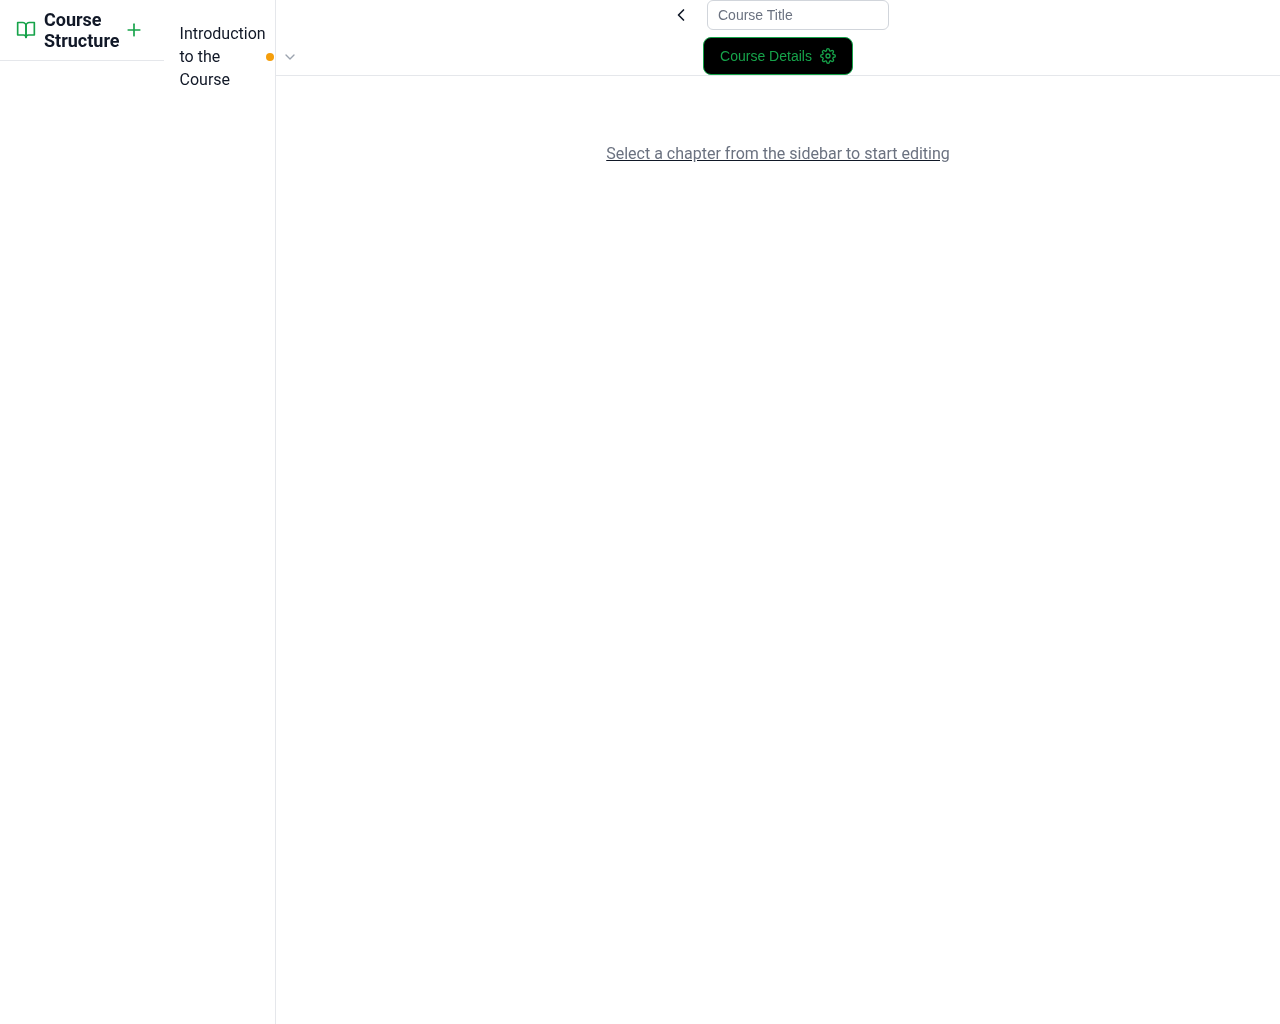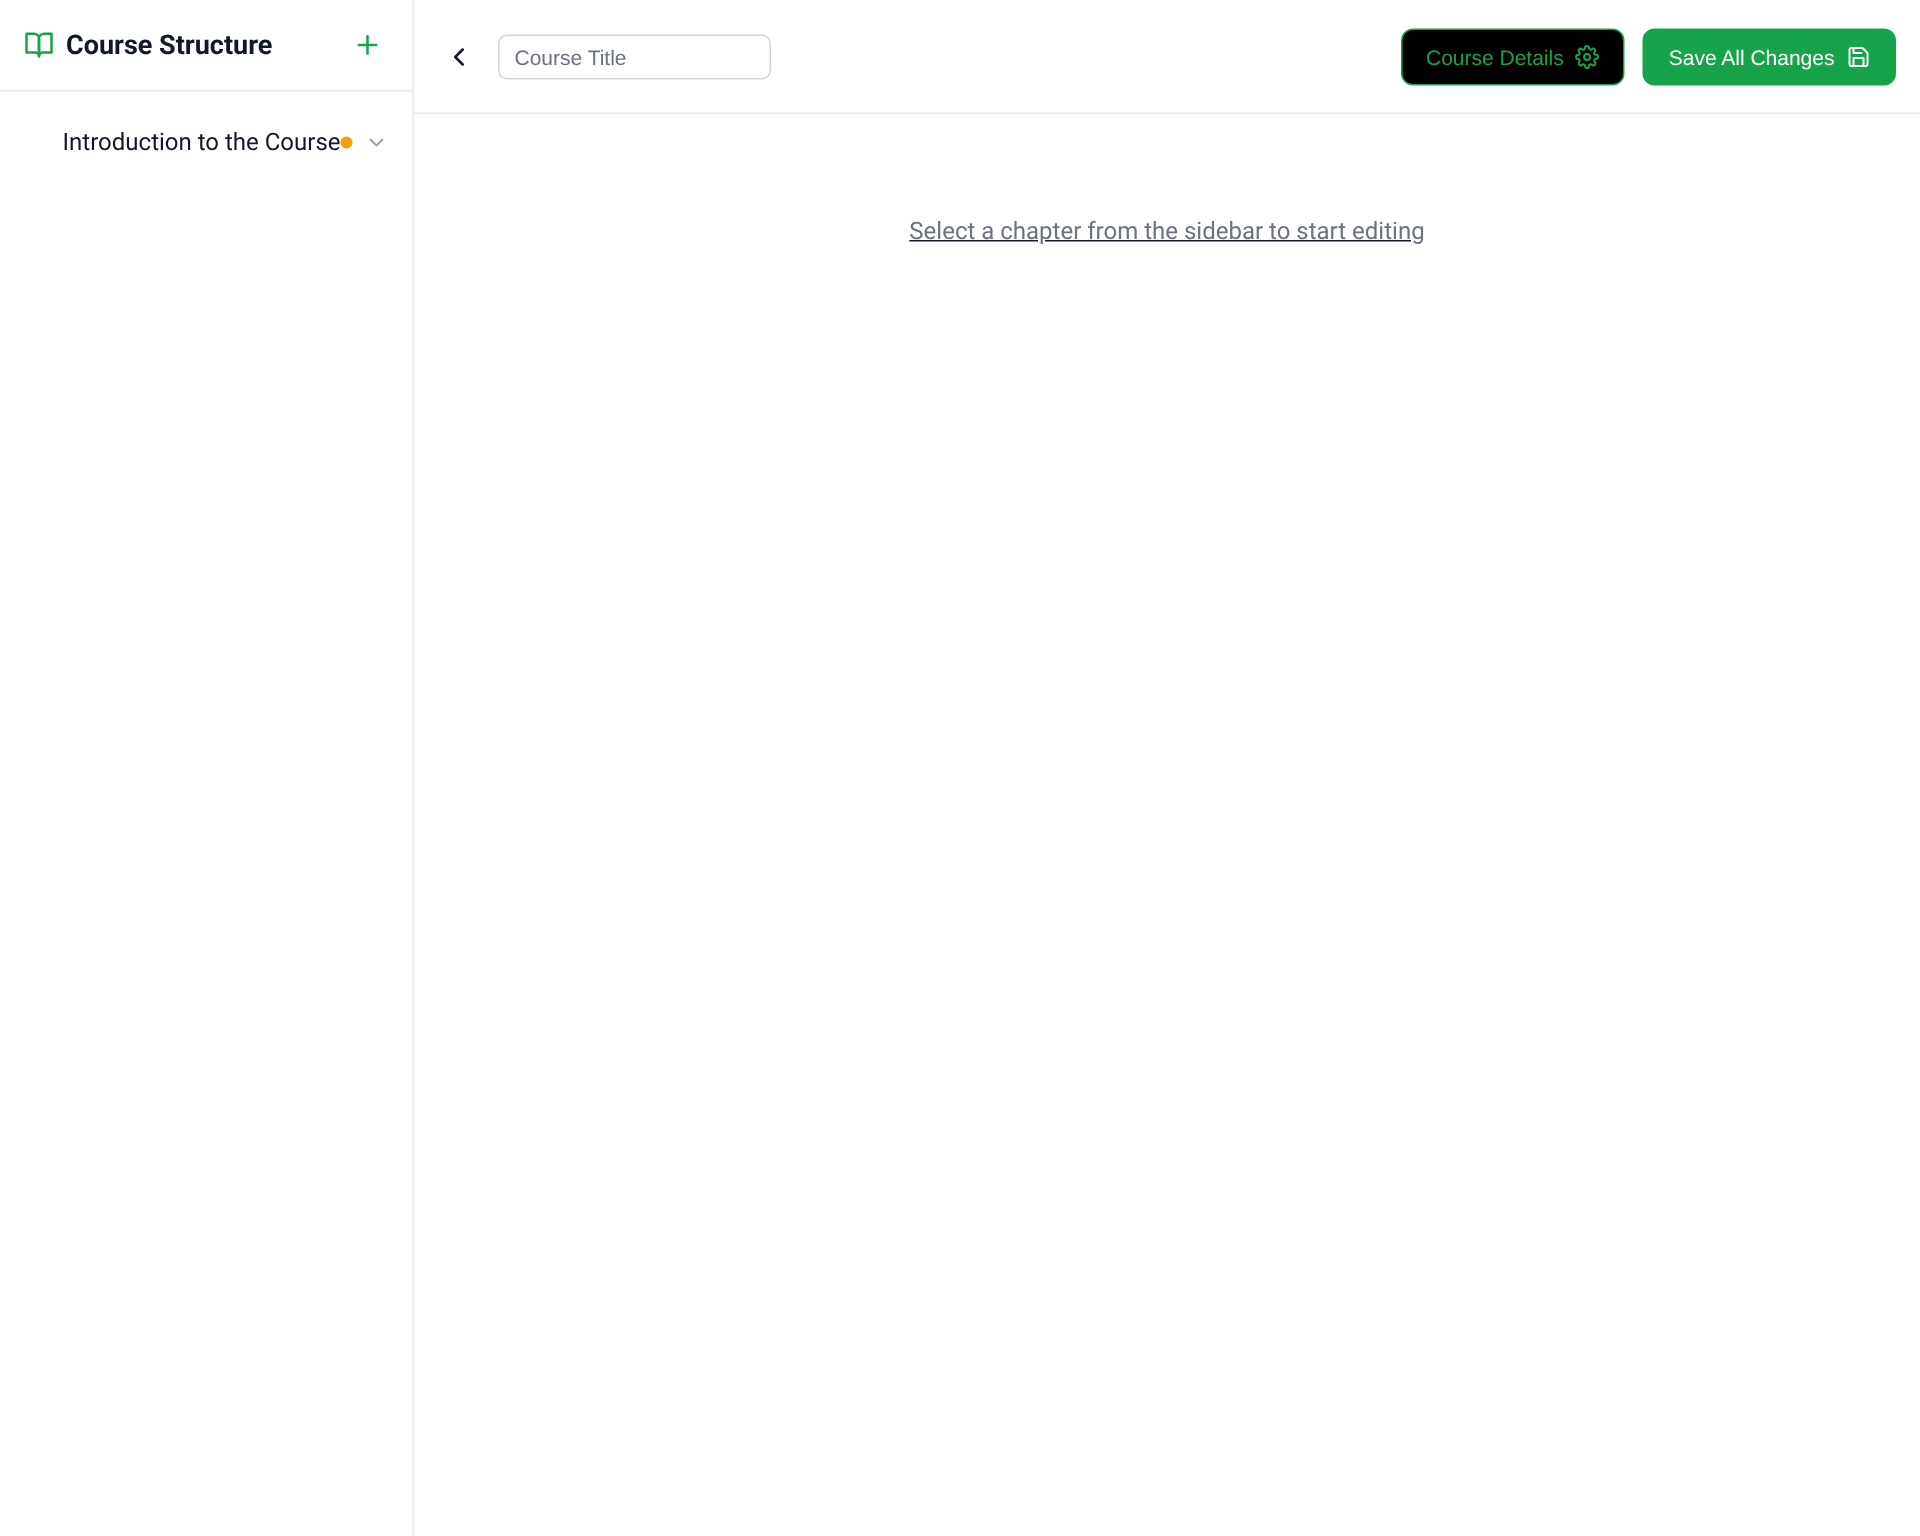--- a/index.html
+++ b/index.html
@@ -14,21 +14,21 @@
       background: #ffffff;
       color: #111827;
       display: flex;
       overflow: hidden;
     }
     
     .sidebar {
       width: 276px;
       border-right: 1px solid #e5e7eb;
       display: flex;
-      flex-direction: column;
+      flex-direction: row;
     }
     .sidebar-header {
       height: 61px;
       border-bottom: 1px solid #e5e7eb;
       display: flex;
       align-items: center;
       justify-content: space-between;
       padding: 0 16px;
     }
     .sidebar-title-wrap {
@@ -87,20 +87,21 @@
       display: flex;
       flex-direction: column;
     }
     .topbar {
       height: 76px;
       border-bottom: 1px solid #e5e7eb;
       display: flex;
       align-items: center;
       justify-content: space-between;
       padding: 0 16px;
+      flex-direction: column;
     }
     .topbar-left {
       display: flex;
       align-items: center;
       gap: 12px;
     }
     .title-input {
       border: 1px solid #d1d5db;
       border-radius: 6px;
       height: 30px;
@@ -206,28 +207,18 @@
     <div class="topbar-right">
       <button class="btn btn-outline">
         <span>Course Details</span>
         <span>
           <svg width="16" height="16" viewBox="0 0 24 24" fill="none" class="green-stroke" stroke-width="2" stroke-linecap="round" stroke-linejoin="round">
             <circle cx="12" cy="12" r="3"></circle>
             <path d="M19.4 15a1.65 1.65 0 0 0 .33 1.82l.06.06a2 2 0 1 1-2.83 2.83l-.06-.06a1.65 1.65 0 0 0-1.82-.33 1.65 1.65 0 0 0-1 1.51V21a2 2 0 0 1-4 0v-.09a1.65 1.65 0 0 0-1-1.51 1.65 1.65 0 0 0-1.82.33l-.06.06a2 2 0 1 1-2.83-2.83l.06-.06A1.65 1.65 0 0 0 4.6 15a1.65 1.65 0 0 0-1.51-1H3a2 2 0 0 1 0-4h.09c.66 0 1.25-.39 1.51-1a1.65 1.65 0 0 0-.33-1.82l-.06-.06a2 2 0 1 1 2.83-2.83l.06.06c.5.5 1.23.64 1.82.33.58-.25.97-.82 1-1.45V3a2 2 0 0 1 4 0v.09c.3.63.42 1.2 1 1.45.59.31 1.32.17 1.82-.33l.06-.06a2 2 0 1 1 2.83 2.83l-.06.06c-.5.5-.64 1.23-.33 1.82.25.58.82.97 1.45 1H21a2 2 0 0 1 0 4h-.09c-.63.03-1.2.42-1.45 1z"></path>
           </svg>
         </span>
       </button>
-      <button class="btn btn-solid">
-        <span>Save All Changes</span>
-        <span>
-          <svg width="16" height="16" viewBox="0 0 24 24" fill="none" class="white-stroke" stroke-width="2" stroke-linecap="round" stroke-linejoin="round">
-            <path d="M19 21H5a2 2 0 0 1-2-2V5a2 2 0 0 1 2-2h11l5 5v11a2 2 0 0 1-2 2z"></path>
-            <polyline points="17 21 17 13 7 13 7 21"></polyline>
-            <polyline points="7 3 7 8 15 8"></polyline>
-          </svg>
-        </span>
-      </button>
     </div>
   </div>
   <div class="content">
     <p class="empty-text">Select a chapter from the sidebar to start editing</p>
   </div>
 </main>
 
 </body></html>

